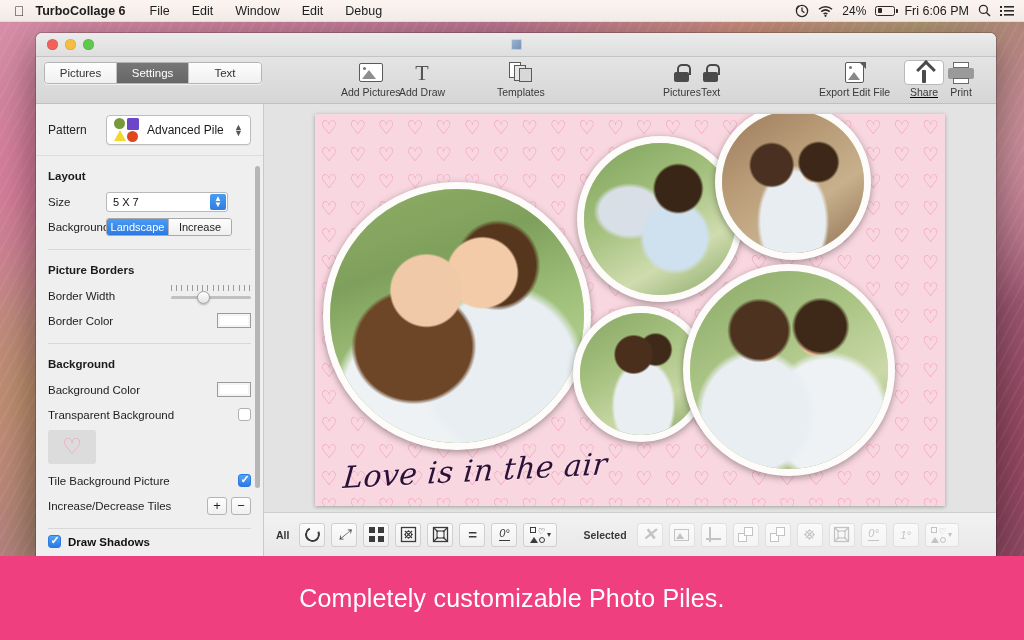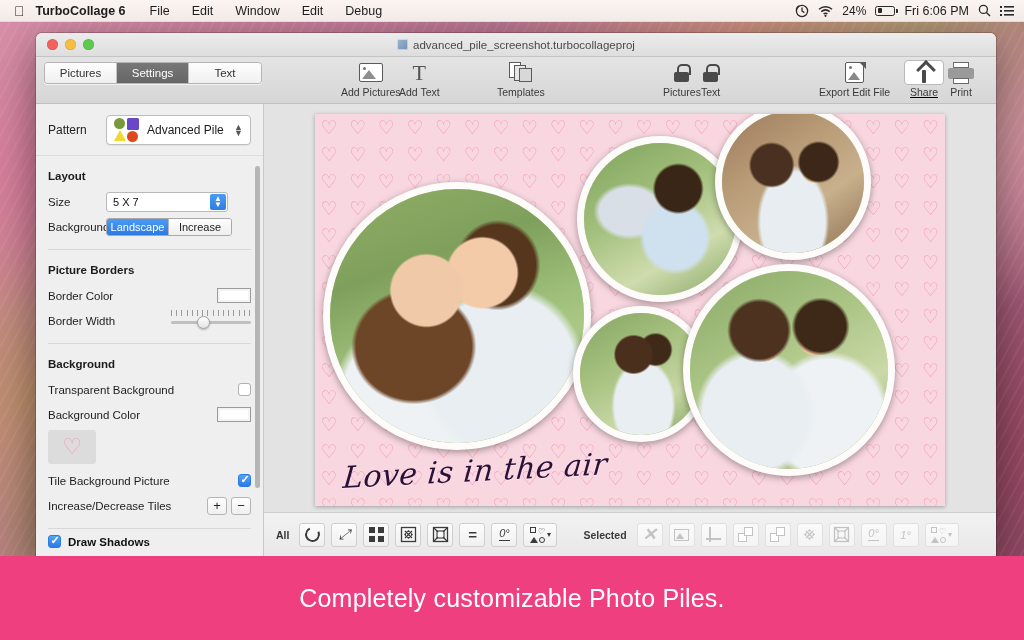--- a/index.html
+++ b/index.html
@@ -311,42 +311,41 @@
 <div id="window">
 
   <div id="titlebar">
     <div class="lights">
       <span class="light l-red"></span>
       <span class="light l-yel"></span>
       <span class="light l-grn"></span>
     </div>
     <div id="doctitle">
       <span class="doc-icon"></span>
-      <span>advanced_pile_screenshot.turbocollageproj</span>
     </div>
   </div>
 
   <div id="toolbar">
     <div class="tabseg">
       <div class="tb">Pictures</div>
       <div class="tb active">Settings</div>
       <div class="tb">Text</div>
     </div>
 
     <div class="tb-item" style="left:305px;">
       <span class="glyph">
           <span class="ic-pic"></span>
         </span>
       <span class="lbl">Add Pictures</span>
     </div>
     <div class="tb-item" style="left:363px;">
       <span class="glyph">
           <span class="ic-T">T</span>
         </span>
-      <span class="lbl">Add Text</span>
+      <span class="lbl">Add Draw</span>
     </div>
     <div class="tb-item" style="left:461px;">
       <span class="glyph">
           <span class="ic-tmpl">
             <i></i>
             <i></i>
             <i></i>
           </span>
         </span>
       <span class="lbl">Templates</span>
@@ -428,43 +427,43 @@
               <b class="on">Landscape</b>
               <b>Increase</b>
             </div>
           </div>
           <div class="divider"></div>
         </div>
 
         <div class="sec">
           <div class="sec-title">Picture Borders</div>
           <div class="row">
-            <span class="rl">Border Color</span>
-            <div class="colorwell"></div>
-          </div>
-          <div class="row">
             <span class="rl">Border Width</span>
             <div class="slider-wrap">
               <div class="slider-ticks"></div>
               <div class="slider-track"></div>
               <div class="slider-thumb"></div>
             </div>
           </div>
+          <div class="row">
+            <span class="rl">Border Color</span>
+            <div class="colorwell"></div>
+          </div>
           <div class="divider"></div>
         </div>
 
         <div class="sec">
           <div class="sec-title">Background</div>
           <div class="row">
+            <span class="rl">Background Color</span>
+            <div class="colorwell"></div>
+          </div>
+          <div class="row">
             <span class="rl">Transparent Background</span>
             <span class="chk"></span>
-          </div>
-          <div class="row">
-            <span class="rl">Background Color</span>
-            <div class="colorwell"></div>
           </div>
           <div class="bgpic-row">
             <div class="bg-thumb">
               <span class="heart-sm">♡</span>
             </div>
           </div>
           <div class="row" style="margin-top:4px;">
             <span class="rl">Tile Background Picture</span>
             <span class="chk on"></span>
           </div>

